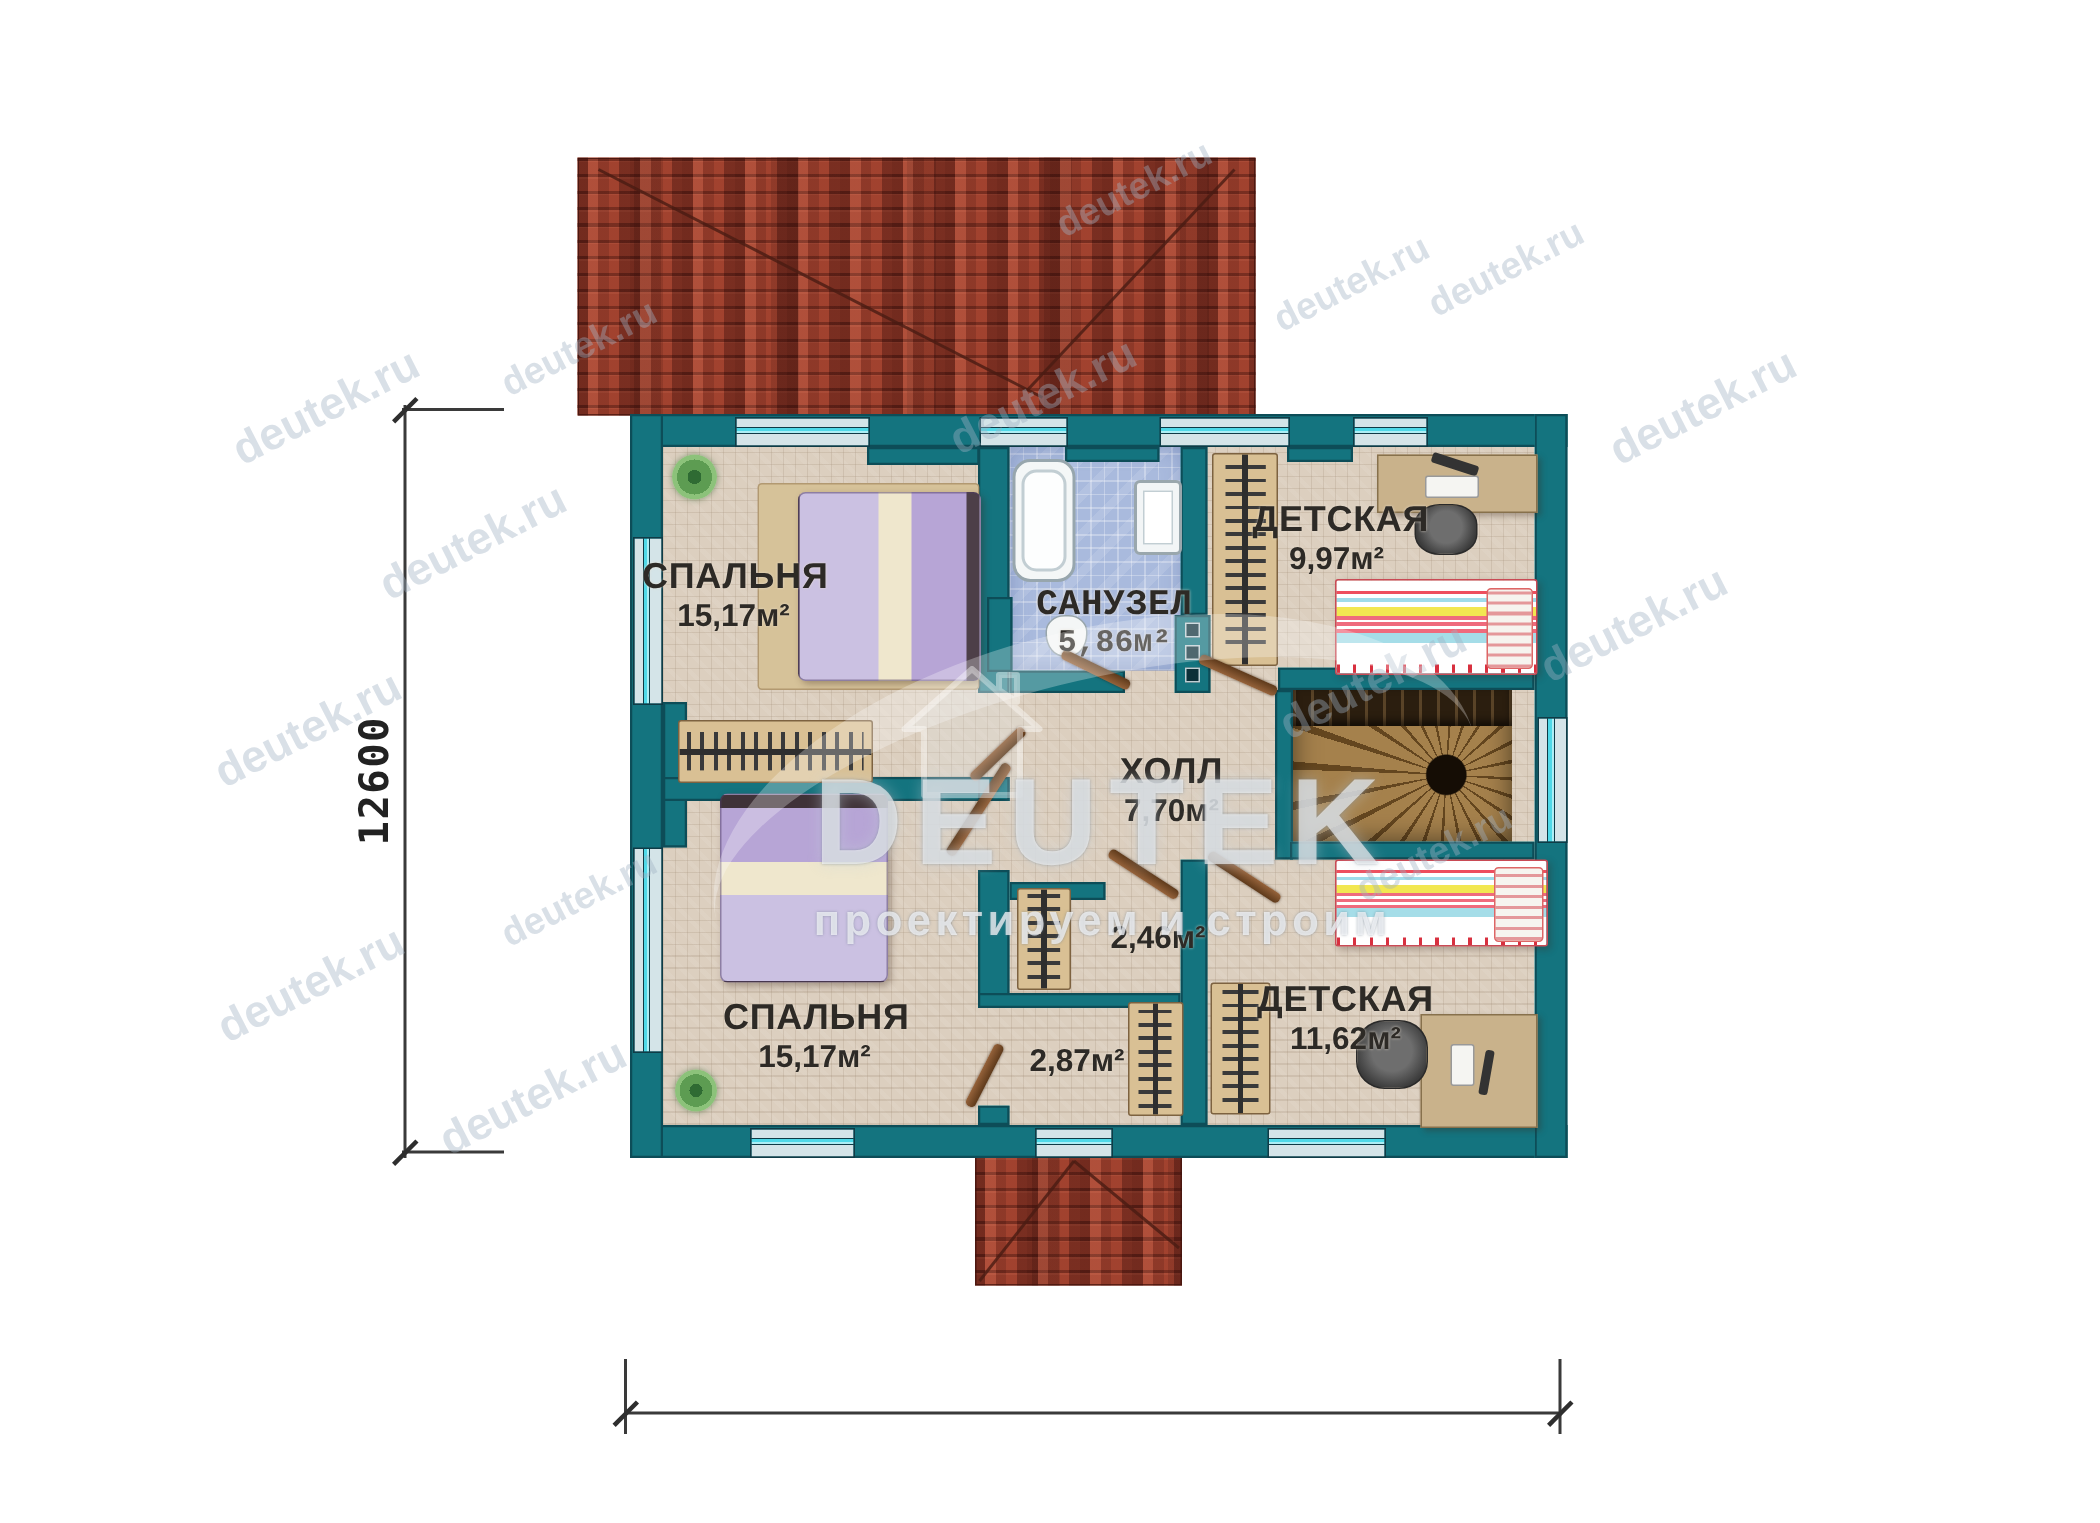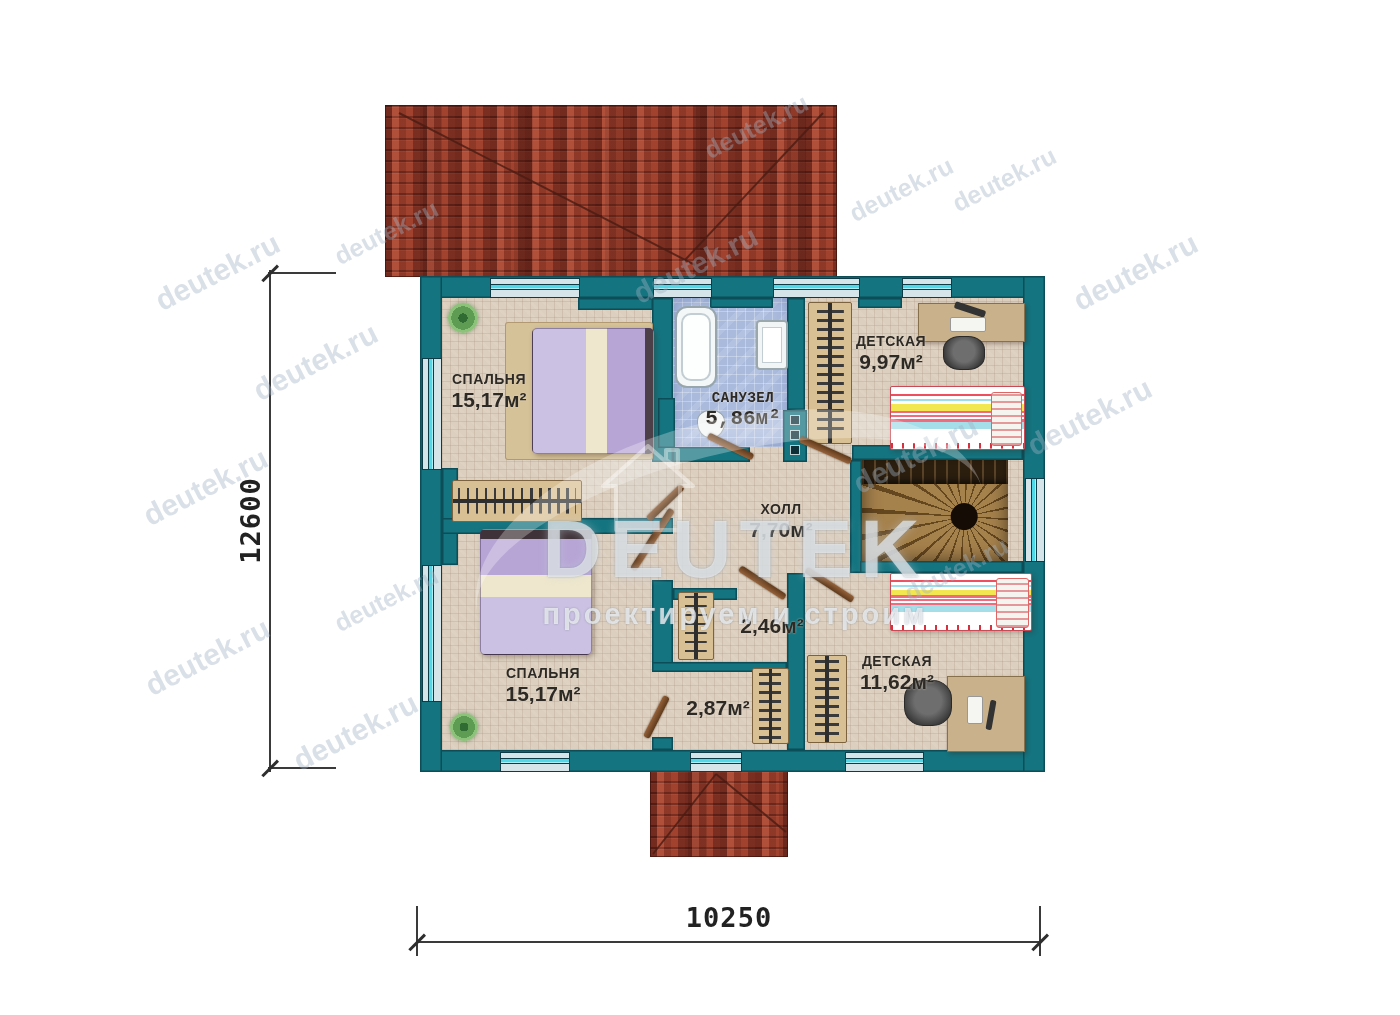--- a/index.html
+++ b/index.html
@@ -97,21 +97,21 @@
   .chair{position:absolute;background:radial-gradient(circle at 50% 45%,#6e6e6e 0 40%,#3c3c3c 75%);border:1px solid #2a2a2a;border-radius:40%;}
   .item-white{position:absolute;background:#f5f5f2;border:1px solid #999;border-radius:2px;}
   .item-dark{position:absolute;background:#333;border-radius:2px;}
   .door{position:absolute;height:7px;border-radius:3px;transform-origin:0 50%;
     background:linear-gradient(180deg,#95623a,#5e3a1b);box-shadow:0 0 2px rgba(40,20,5,.6);}
   .deco-sq{position:absolute;width:8px;height:8px;background:#0c2f38;border:1px solid #becfd4;}
 
   
   .rlabel{position:absolute;text-align:center;color:#2d2a26;font-weight:700;line-height:1.12;
     text-shadow:0 0 2px rgba(235,225,210,.8);}
-  .rlabel .nm{font-size:14px;letter-spacing:.5px;display:block;}
+  .rlabel .nm{font-size:24px;letter-spacing:.5px;display:block;}
   .rlabel .ar{font-size:21px;display:block;}
 
   
   .dimline{position:absolute;background:#3a3a3a;}
   .dimtick{position:absolute;background:#3a3a3a;}
   .dimslash{position:absolute;width:22px;height:2.5px;background:#2e2e2e;}
   .dimtext{position:absolute;font-family:"DejaVu Sans Mono",monospace;font-weight:700;font-size:27px;color:#222;letter-spacing:1px;}
 
   
   .wm{position:absolute;font-weight:700;font-size:30px;color:rgba(160,178,196,.40);
@@ -270,21 +270,20 @@
   <div class="dimtick" style="left:268px;top:767px;width:68px;height:2px;"></div>
   <div class="dimslash" style="left:259px;top:272px;transform:rotate(-45deg);"></div>
   <div class="dimslash" style="left:259px;top:767px;transform:rotate(-45deg);"></div>
   <div class="dimtext" style="left:170px;top:505px;width:160px;text-align:center;transform:rotate(-90deg);transform-origin:center;">12600</div>
 
   <div class="dimline" style="left:417px;top:941px;width:624px;height:2px;"></div>
   <div class="dimtick" style="left:416px;top:906px;width:2px;height:50px;"></div>
   <div class="dimtick" style="left:1039px;top:906px;width:2px;height:50px;"></div>
   <div class="dimslash" style="left:406px;top:941px;transform:rotate(-45deg);"></div>
   <div class="dimslash" style="left:1029px;top:941px;transform:rotate(-45deg);"></div>
-  <div class="dimtext" style="left:417px;top:902px;width:624px;text-align:center;">10250</div>
 
   <span class="wm" style="left:150px;top:255px;">deutek.ru</span>
   <span class="wm small" style="left:330px;top:218px;">deutek.ru</span>
   <span class="wm" style="left:628px;top:248px;">deutek.ru</span>
   <span class="wm small" style="left:845px;top:175px;">deutek.ru</span>
   <span class="wm small" style="left:948px;top:165px;">deutek.ru</span>
   <span class="wm" style="left:1068px;top:255px;">deutek.ru</span>
   <span class="wm" style="left:1022px;top:400px;">deutek.ru</span>
   <span class="wm" style="left:248px;top:345px;">deutek.ru</span>
   <span class="wm" style="left:138px;top:470px;">deutek.ru</span>

